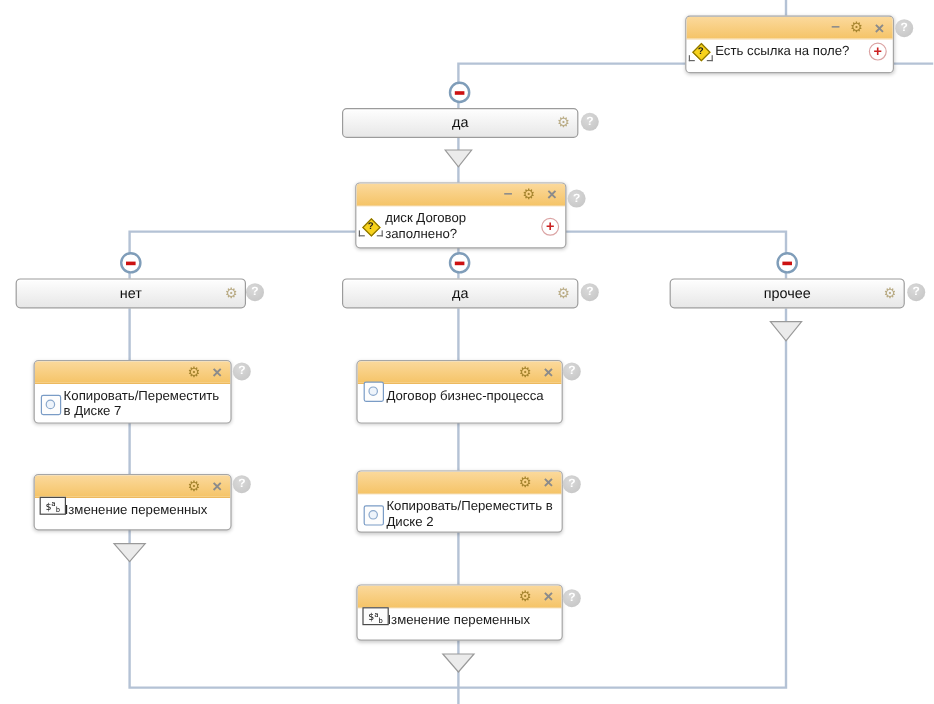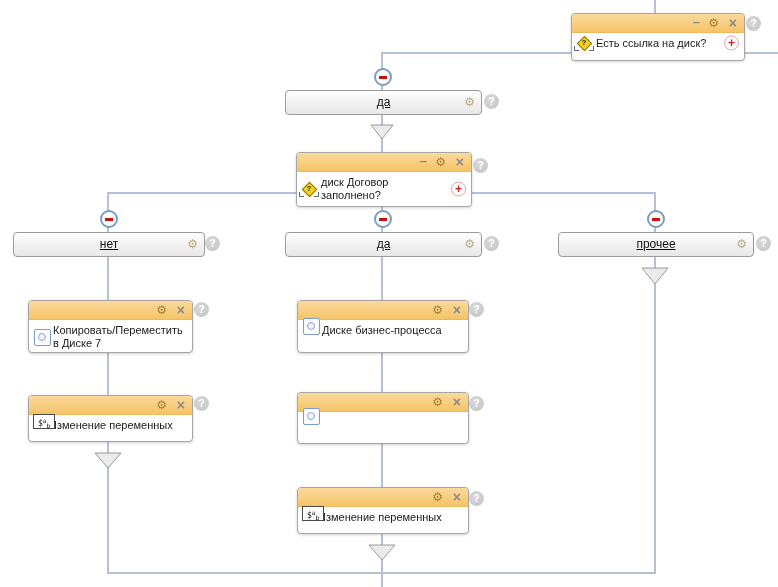--- a/index.html
+++ b/index.html
@@ -45,21 +45,21 @@
   
   .vars-icon{position:absolute;left:4px;bottom:6px;width:20px;height:13px;background:#fdfdfd;
              border:1px solid #4a4a4a;font-family:"DejaVu Sans Mono",monospace;color:#111;
              text-align:center;line-height:11px;font-size:8px;}
   .vars-icon sup{font-size:6px;vertical-align:3px;}
   .vars-icon sub{font-size:6px;vertical-align:-2px;}
 
   
   .branch{position:absolute;z-index:3;height:23px;border:1px solid #9b9b9b;border-radius:4px;
           background:linear-gradient(#fefefe,#e7e7e7);box-shadow:inset 0 1px 0 #fff;
-          text-align:center;line-height:23px;font-size:12px;color:#111;text-decoration:underline;}
+          text-align:center;line-height:23px;font-size:12px;color:#111;}
   .bgear{position:absolute;right:6px;top:4px;color:#b9ab84;font-size:12px;line-height:14px;cursor:pointer;}
 
   
   .help{position:absolute;z-index:4;width:15px;height:15px;border-radius:50%;
         background:radial-gradient(circle at 40% 35%,#d9d9d9,#c3c3c3);color:#fff;
         font-weight:bold;font-size:10px;line-height:15px;text-align:center;cursor:pointer;}
   .mcircle{position:absolute;z-index:4;width:14px;height:14px;border:2px solid #7f9db9;
            border-radius:50%;background:#fff;cursor:pointer;}
   .mcircle span{position:absolute;left:3px;top:5.5px;width:8px;height:3px;background:#cc1111;}
 </style>
@@ -113,21 +113,21 @@
       <span class="hicon h-gear">⚙</span>
       <span class="hicon h-close">×</span>
     </div>
     <div class="bod">
       <span class="cond-icon">
           <u class="l"></u>
           <i></i>
           <b>?</b>
           <u class="r"></u>
         </span>
-      <span>Есть ссылка на диск?</span>
+      <span>Есть ссылка на поле?</span>
       <span class="addbtn">+</span>
     </div>
   </div>
   <span class="help" style="left:746px;top:16px">?</span>
 
   <div class="branch" style="left:285px;top:90px;width:195px">
     <span>да</span>
     <span class="bgear">⚙</span>
   </div>
   <span class="help" style="left:484px;top:94px">?</span>
@@ -193,32 +193,33 @@
   </div>
   <span class="help" style="left:194px;top:396px">?</span>
 
   <div class="blk act" style="left:297px;top:300px;width:170px;height:51px">
     <div class="hdr">
       <span class="hicon h-gear">⚙</span>
       <span class="hicon h-close">×</span>
     </div>
     <div class="bod">
       <span class="act-icon low"></span>
-      <span>Диске бизнес-процесса</span>
+      <span>Договор бизнес-процесса</span>
     </div>
   </div>
   <span class="help" style="left:469px;top:302px">?</span>
 
   <div class="blk act" style="left:297px;top:392px;width:170px;height:50px">
     <div class="hdr">
       <span class="hicon h-gear">⚙</span>
       <span class="hicon h-close">×</span>
     </div>
     <div class="bod">
       <span class="act-icon mid"></span>
+      <span>Копировать/Переместить в Диске 2</span>
     </div>
   </div>
   <span class="help" style="left:469px;top:396px">?</span>
 
   <div class="blk act" style="left:297px;top:487px;width:170px;height:45px">
     <div class="hdr">
       <span class="hicon h-gear">⚙</span>
       <span class="hicon h-close">×</span>
     </div>
     <div class="bod" style="padding-left:20px">

